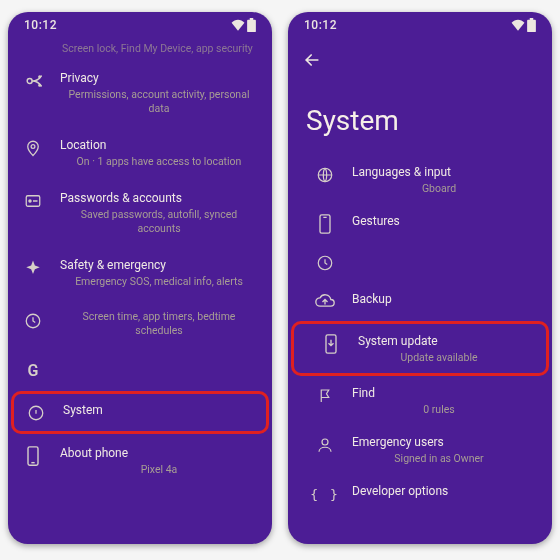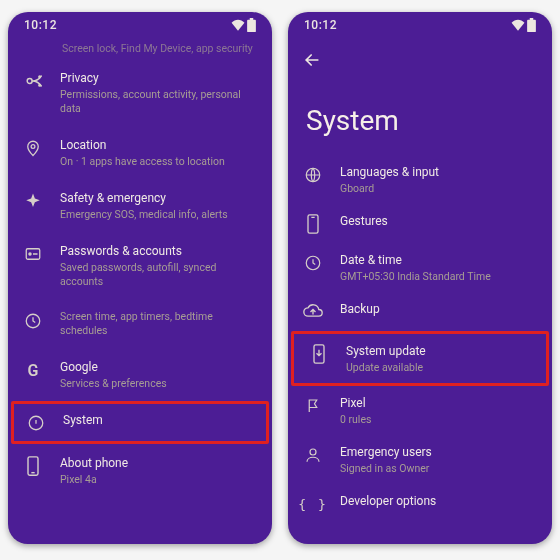--- a/index.html
+++ b/index.html
@@ -42,21 +42,21 @@
     top: 28px;
     left: 0; right: 0; bottom: 0;
     overflow: hidden;
   }
   .row {
     display: flex;
     align-items: flex-start;
     padding: 10px 14px;
     gap: 16px;
   }
-  .row.compact { padding: 8px 14px; }
+  .row.compact { padding: 8px 26px; }
   .ico {
     width: 22px;
     min-width: 22px;
     height: 22px;
     display: flex;
     align-items: center;
     justify-content: center;
     margin-top: 1px;
     color: #d6cfc8;
   }
@@ -64,33 +64,34 @@
   .title {
     font-size: 12px;
     line-height: 18px;
     color: #f0eae4;
   }
   .sub {
     font-size: 10.5px;
     line-height: 14px;
     color: #a79d94;
     margin-top: 1px;
+    text-align: center;
   }
   .heading {
     font-size: 28px;
     font-weight: 400;
     padding: 30px 18px 18px 18px;
     color: #f6efe8;
   }
   .back {
     padding: 10px 14px 0 14px;
   }
   .highlight {
     border: 3px solid #e02020;
-    border-radius: 2px;
+    border-radius: 10px;
     padding: 7px 11px;
     margin: 0 3px;
   }
   .phantom-top {
     padding: 2px 14px 4px 54px;
     font-size: 10.5px;
     color: #a79d94;
     opacity: .7;
   }
 </style>
@@ -136,62 +137,58 @@
           </svg>
       </div>
       <div class="txt">
         <div class="title">Location</div>
         <div class="sub">On · 1 apps have access to location</div>
       </div>
     </div>
 
     <div class="row">
       <div class="ico">
-        <svg width="18" height="18" viewBox="0 0 24 24" fill="#d6cfc8">
-            <path d="M12 2l2.5 6.5L21 11l-6.5 2.5L12 20l-2.5-6.5L3 11l6.5-2.5z"></path>
-          </svg>
-      </div>
-      <div class="txt">
-        <div class="title">Safety &amp; emergency</div>
-        <div class="sub">Emergency SOS, medical info, alerts</div>
-      </div>
-    </div>
-
-    <div class="row">
-      <div class="ico">
         <svg width="18" height="18" viewBox="0 0 24 24" fill="none" stroke="#d6cfc8" stroke-width="1.7">
             <rect x="3" y="5" width="18" height="14" rx="2"></rect>
             <circle cx="8" cy="12" r="1.5" fill="#d6cfc8"></circle>
             <path d="M12 12h6"></path>
           </svg>
       </div>
       <div class="txt">
         <div class="title">Passwords &amp; accounts</div>
         <div class="sub">Saved passwords, autofill, synced accounts</div>
       </div>
     </div>
 
     <div class="row">
       <div class="ico">
+        <svg width="18" height="18" viewBox="0 0 24 24" fill="#d6cfc8">
+            <path d="M12 2l2.5 6.5L21 11l-6.5 2.5L12 20l-2.5-6.5L3 11l6.5-2.5z"></path>
+          </svg>
+      </div>
+      <div class="txt">
+        <div class="title">Safety &amp; emergency</div>
+        <div class="sub">Emergency SOS, medical info, alerts</div>
+      </div>
+    </div>
+
+    <div class="row">
+      <div class="ico">
         <svg width="18" height="18" viewBox="0 0 24 24" fill="none" stroke="#d6cfc8" stroke-width="1.7">
             <circle cx="12" cy="12" r="9"></circle>
             <path d="M12 7v5l3 2"></path>
           </svg>
       </div>
       <div class="txt">
         <div class="sub">Screen time, app timers, bedtime schedules</div>
       </div>
     </div>
 
     <div class="row">
       <div class="ico" style="font-weight:600;font-size:16px;">G</div>
-      <div class="txt">
-        <div class="title">Google</div>
-        <div class="sub">Services &amp; preferences</div>
-      </div>
     </div>
 
     <div class="row highlight">
       <div class="ico">
         <svg width="18" height="18" viewBox="0 0 24 24" fill="none" stroke="#d6cfc8" stroke-width="1.7">
             <circle cx="12" cy="12" r="9"></circle>
             <path d="M12 8v5M12 16h.01"></path>
           </svg>
       </div>
       <div class="txt">
@@ -262,24 +259,20 @@
       </div>
     </div>
 
     <div class="row compact">
       <div class="ico">
         <svg width="18" height="18" viewBox="0 0 24 24" fill="none" stroke="#d6cfc8" stroke-width="1.6">
             <circle cx="12" cy="12" r="9"></circle>
             <path d="M12 7v5l3 2"></path>
           </svg>
       </div>
-      <div class="txt">
-        <div class="title">Date &amp; time</div>
-        <div class="sub">GMT+05:30 India Standard Time</div>
-      </div>
     </div>
 
     <div class="row compact">
       <div class="ico">
         <svg width="20" height="16" viewBox="0 0 24 18" fill="none" stroke="#d6cfc8" stroke-width="1.6">
             <path d="M6 14a5 5 0 010-10 7 7 0 0113 2 4 4 0 010 8H6z"></path>
             <path d="M12 12V6M9 9l3-3 3 3"></path>
           </svg>
       </div>
       <div class="txt">
@@ -300,21 +293,21 @@
       </div>
     </div>
 
     <div class="row compact">
       <div class="ico">
         <svg width="18" height="18" viewBox="0 0 24 24" fill="none" stroke="#d6cfc8" stroke-width="1.6">
             <path d="M7 4h10l-3 5 3 5H7V4zM7 14v6"></path>
           </svg>
       </div>
       <div class="txt">
-        <div class="title">Pixel</div>
+        <div class="title">Find</div>
         <div class="sub">0 rules</div>
       </div>
     </div>
 
     <div class="row compact">
       <div class="ico">
         <svg width="18" height="18" viewBox="0 0 24 24" fill="none" stroke="#d6cfc8" stroke-width="1.6">
             <circle cx="12" cy="8" r="4"></circle>
             <path d="M4 21c0-4 4-6 8-6s8 2 8 6"></path>
           </svg>

